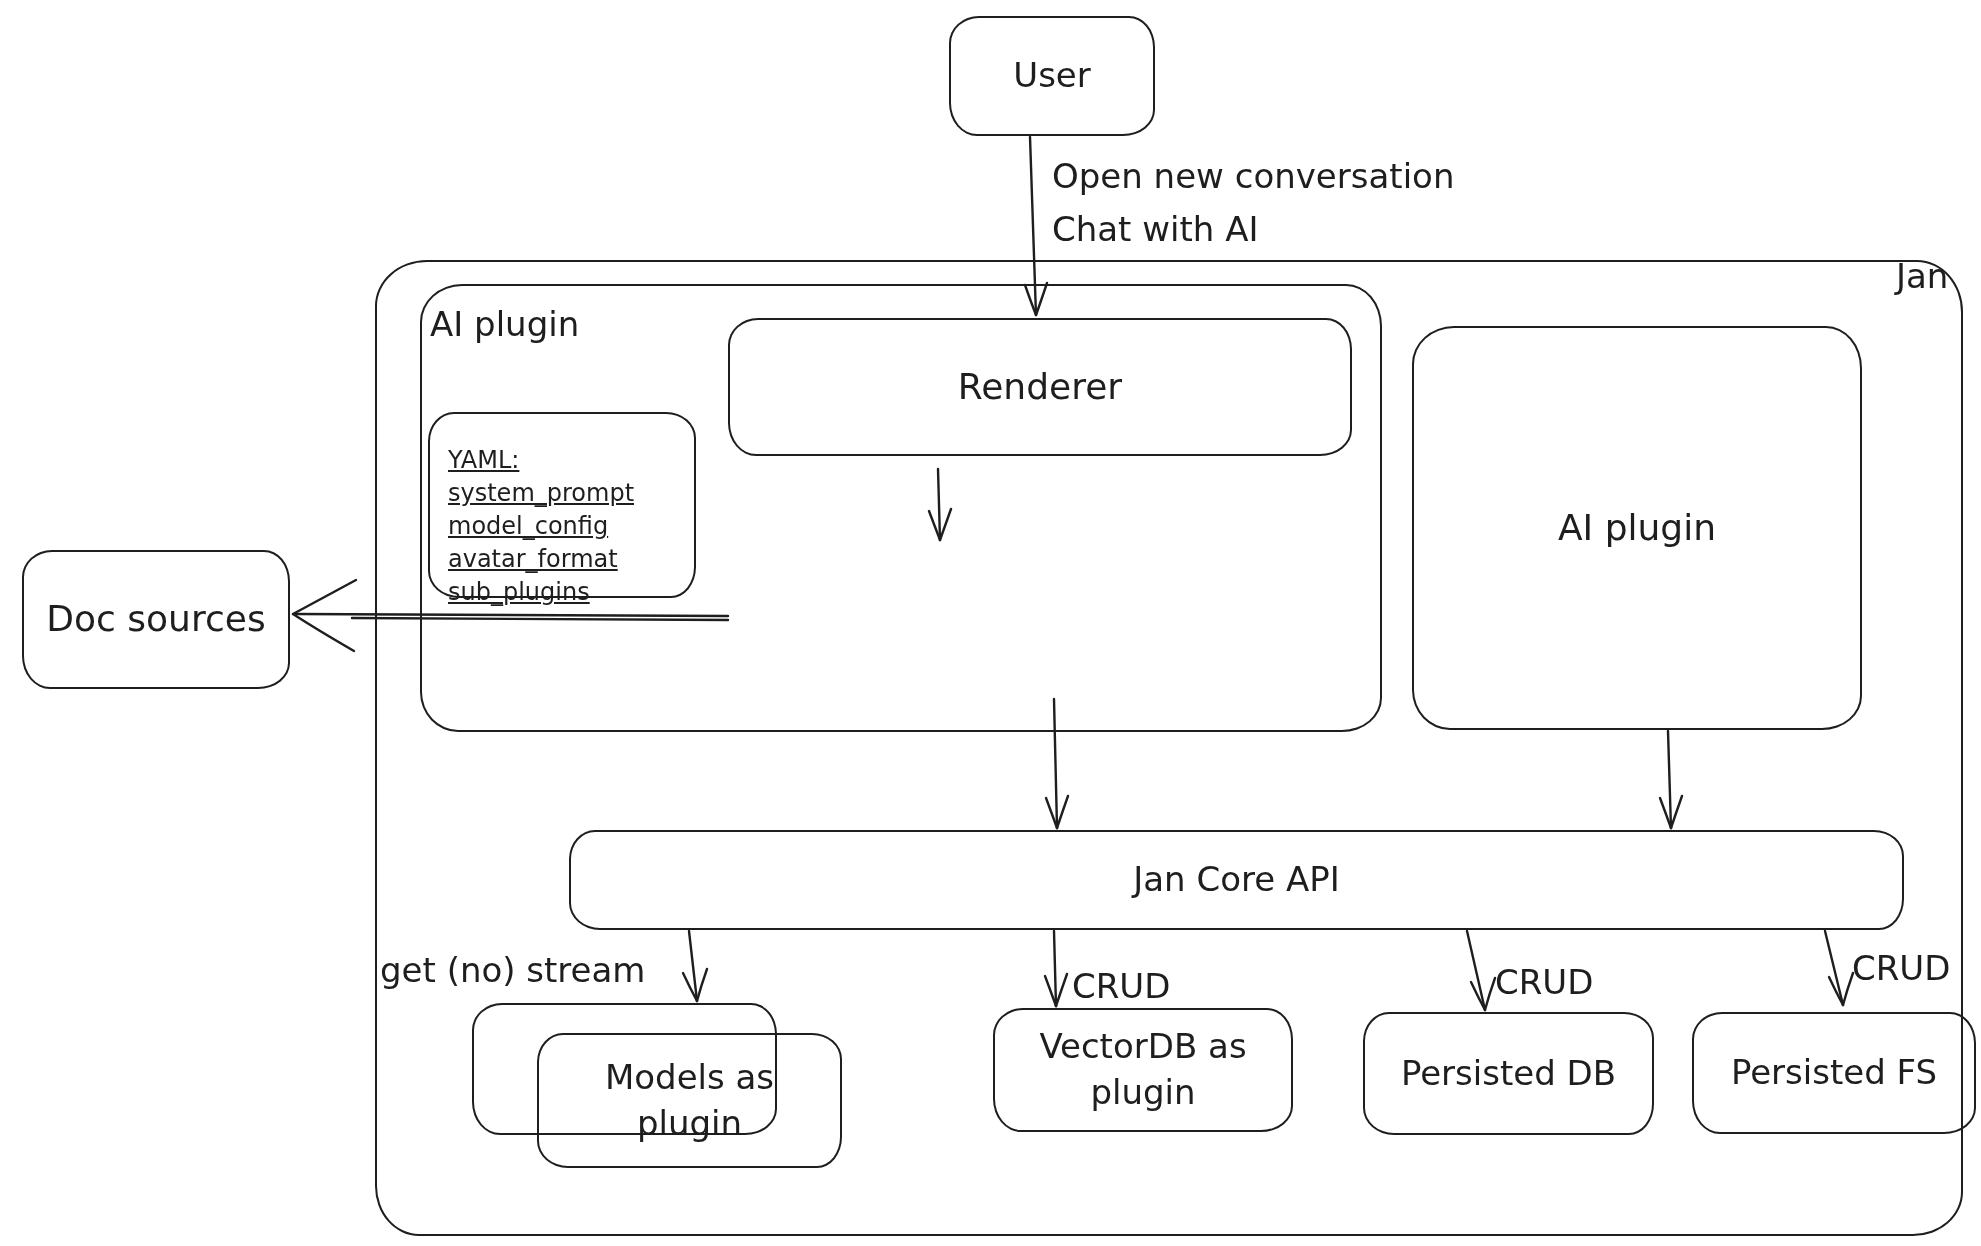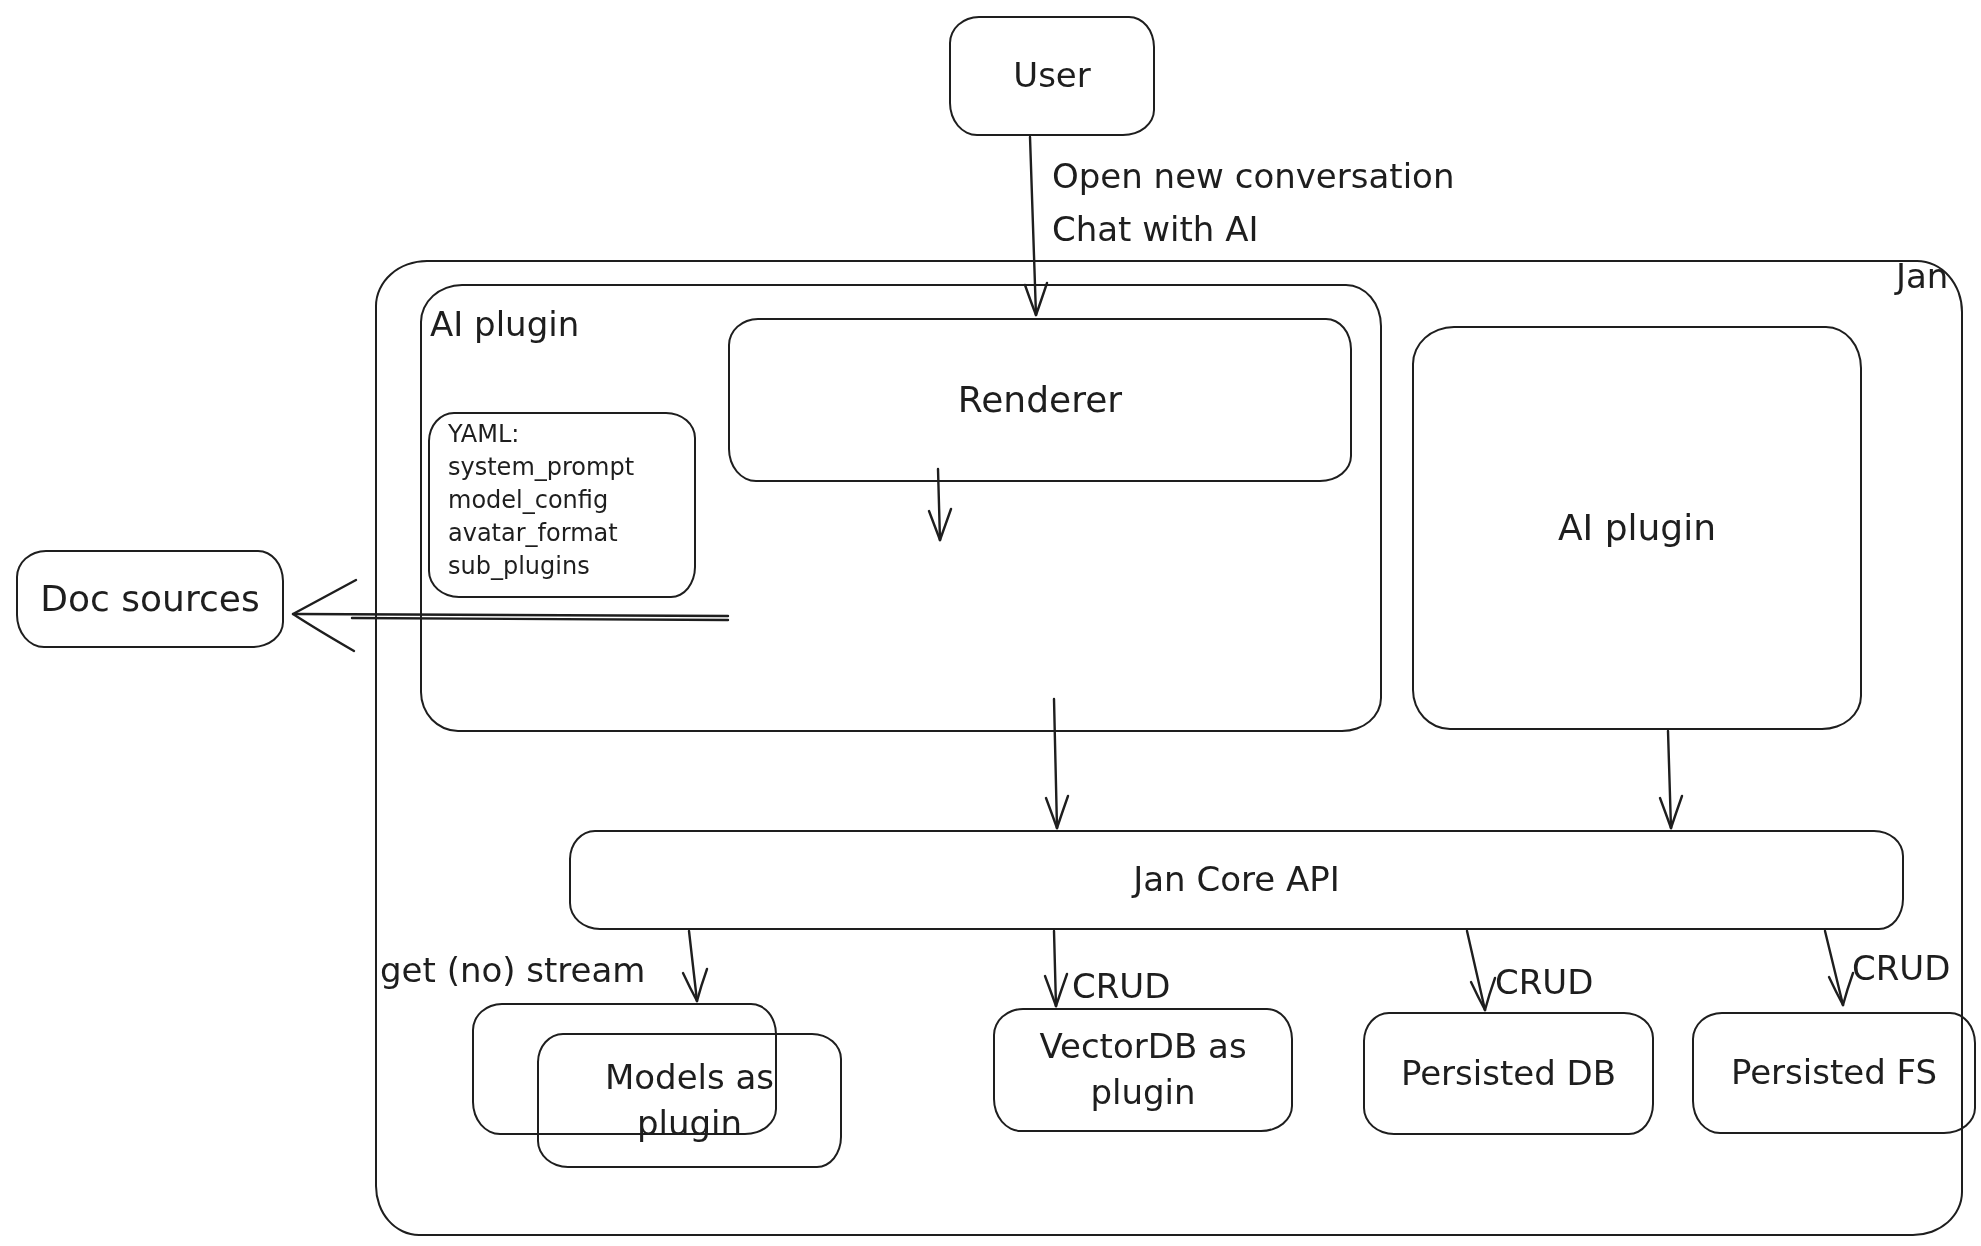--- a/index.html
+++ b/index.html
@@ -53,26 +53,27 @@
     white-space:nowrap;
   }
   .edge-label{
     position:absolute;
     font-size:34px;
     z-index:4;
     white-space:nowrap;
   }
   .edge-label.two-line{line-height:1.55;}
   #n-yaml{
-    justify-content:flex-start;
+    justify-content:space-between;
     align-items:flex-start;
     text-align:left;
-    padding:4px 18px;
+    padding:30px 18px;
     font-size:24px;
     line-height:1.38;
+    text-decoration:underline;
   }
   .note-line{display:block;}
   .nl{display:block;}
 </style>
 </head>
 <body>
 
 <div id="canvas">
 
   <svg id="edges" viewBox="0 0 1981 1246" xmlns="http://www.w3.org/2000/svg">
@@ -127,38 +128,38 @@
   <div class="box r1 label-34" id="n-user" style="left:925px;top:16px;width:206px;height:120px;">
     <span>User</span>
   </div>
 
   <div class="box r4" id="n-jan" style="left:375px;top:260px;width:1588px;height:976px;"></div>
   <span class="group-label" style="left:1896px;top:256px;">Jan</span>
 
   <div class="box r2" id="n-ai-group" style="left:420px;top:284px;width:962px;height:448px;"></div>
   <span class="group-label" style="left:430px;top:304px;">AI plugin</span>
 
-  <div class="box r1 label-36" id="n-renderer" style="left:728px;top:318px;width:624px;height:164px;">
+  <div class="box r1 label-36" id="n-renderer" style="left:728px;top:318px;width:624px;height:138px;">
     <span>Renderer</span>
   </div>
 
   <div class="box r3" id="n-yaml" style="left:428px;top:412px;width:268px;height:186px;">
     <span class="note-line">YAML:</span>
     <span class="note-line">system_prompt</span>
     <span class="note-line">model_config</span>
     <span class="note-line">avatar_format</span>
     <span class="note-line">sub_plugins</span>
   </div>
 
 
   <div class="box r2 label-36" id="n-ai-right" style="left:1412px;top:326px;width:450px;height:404px;">
     <span>AI plugin</span>
   </div>
 
-  <div class="box r1 label-36" id="n-doc" style="left:16px;top:550px;width:268px;height:98px;">
+  <div class="box r1 label-36" id="n-doc" style="left:22px;top:550px;width:268px;height:139px;">
     <span>Doc sources</span>
   </div>
 
   <div class="box r3 label-34" id="n-core" style="left:545px;top:830px;width:1335px;height:100px;">
     <span>Jan Core API</span>
   </div>
 
   <div class="box r1" id="n-models-outer" style="left:472px;top:1003px;width:305px;height:132px;"></div>
   <div class="box r3 label-34" id="n-models-inner" style="left:513px;top:1033px;width:305px;height:135px;align-items:center;">
     <span class="nl">Models as</span>

